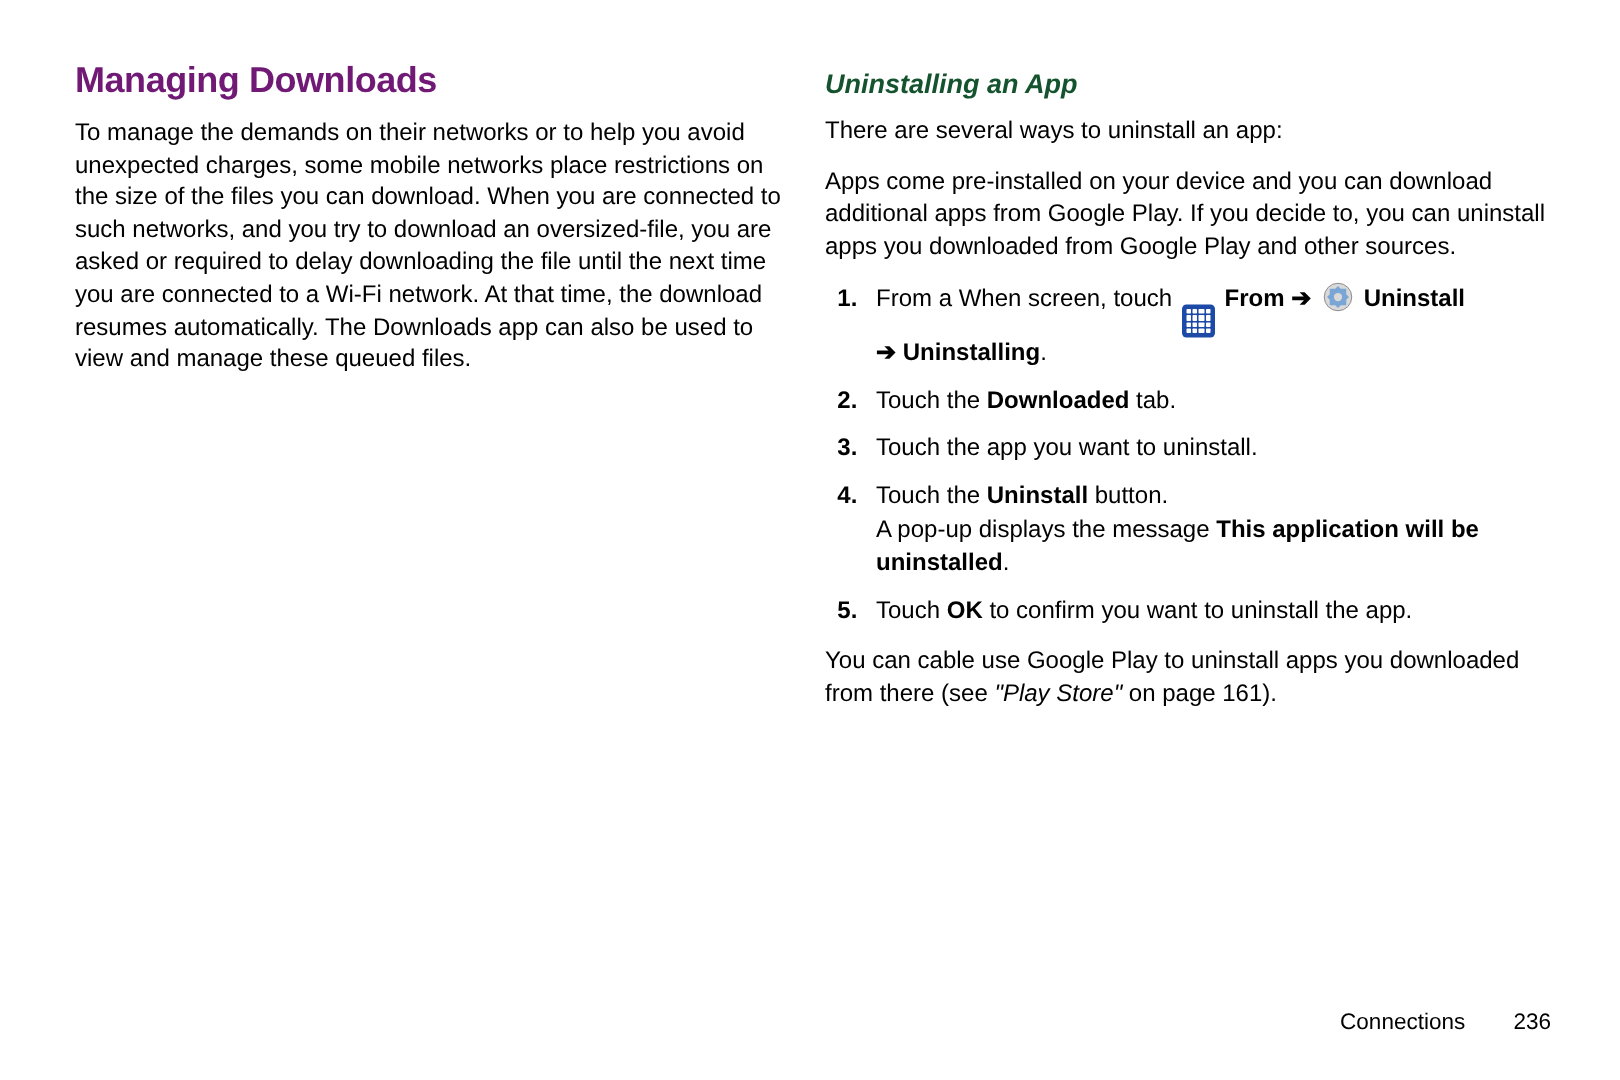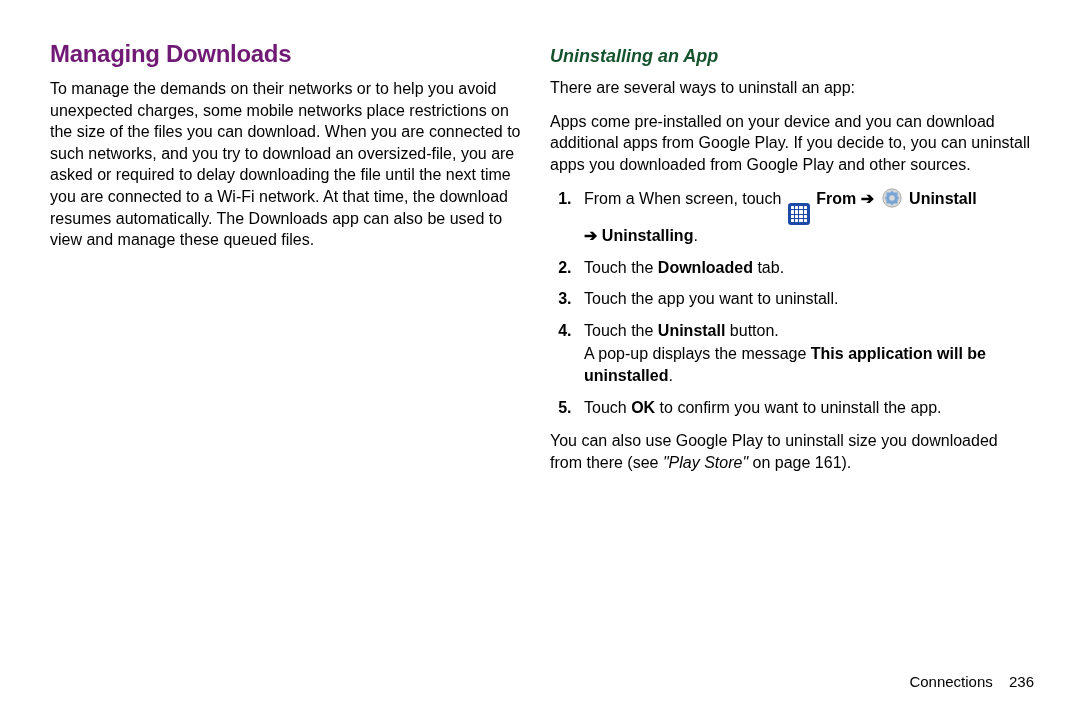--- a/index.html
+++ b/index.html
@@ -60,21 +60,21 @@
   .ital { font-style: italic; }
   .step-extra {
     margin-top: 2px;
   }
   .footer {
     position: absolute;
     bottom: 30px;
     right: 46px;
     font-size: 15px;
   }
-  .footer .section { margin-right: 12px; }
+  .footer .section { margin-right: 28px; }
   
   .icon-apps {
     display: inline-flex;
     width: 22px; height: 22px;
     background: #1c4aa6;
     border-radius: 3px;
     vertical-align: -5px;
     margin: 0 2px;
     position: relative;
     flex-wrap: wrap;
@@ -161,21 +161,21 @@
         <div class="step-extra">
           <span>A pop-up displays the message </span><span class="bold">This application will be uninstalled</span><span>.</span>
         </div>
       </li>
       <li>
         <span>Touch </span><span class="bold">OK</span><span> to confirm you want to uninstall the app.</span>
       </li>
     </ol>
 
     <p class="body">
-      <span>You can also use Google Play to uninstall size you downloaded from there (see </span><span class="ital">"Play Store"</span><span> on page 161).</span>
+      <span>You can cable use Google Play to uninstall apps you downloaded from there (see </span><span class="ital">"Play Store"</span><span> on page 161).</span>
     </p>
   </div>
 </div>
 
 <div class="footer">
   <span class="section">Connections</span>
   <span>236</span>
 </div>
 
 </body></html>

